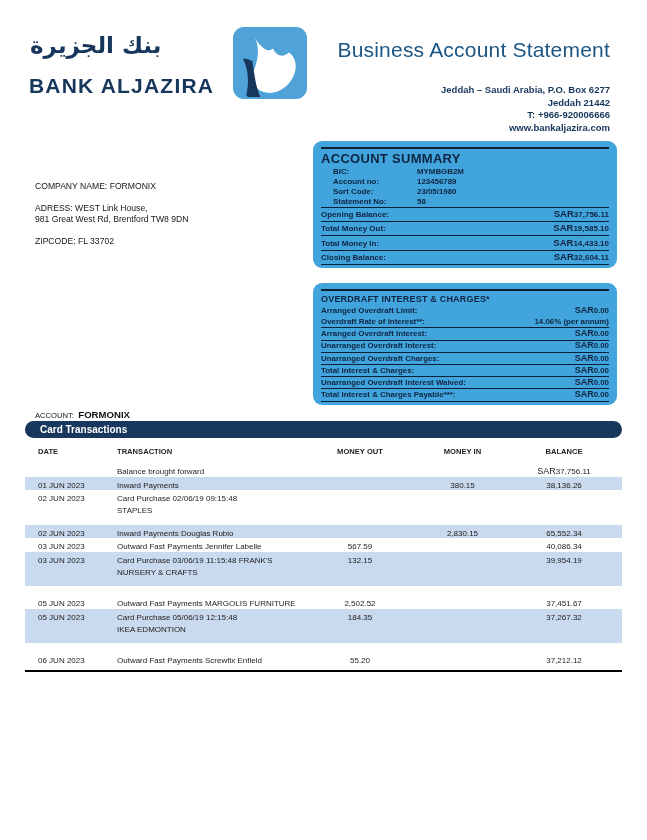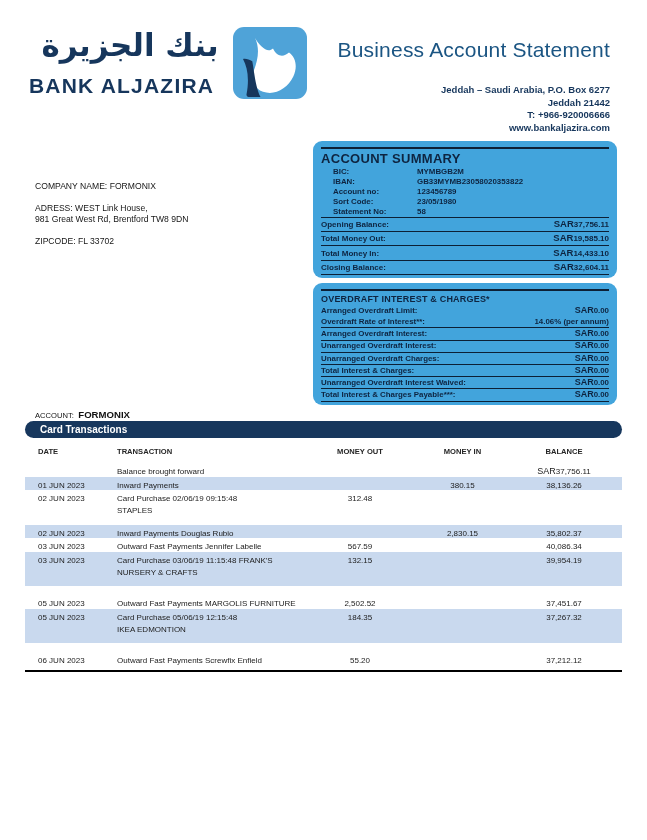--- a/index.html
+++ b/index.html
@@ -7,22 +7,22 @@
     --line:#0C2036; --bar:#17375D; --logoblue:#4FA3D8;
   }
   *{box-sizing:border-box; margin:0; padding:0;}
   html,body{background:#fff;}
   body{
     width:647px; height:840px; position:relative; overflow:hidden;
     font-family:"Liberation Sans", sans-serif; color:#1a1a1a;
   }
   
   .arabic-name{
-    position:absolute; left:30px; top:22px; width:200px; text-align:center;
-    font-family:"DejaVu Sans", sans-serif; font-weight:bold; font-size:31px;
+    position:absolute; left:30px; top:22px; width:200px; text-align:left;
+    font-family:"DejaVu Sans", sans-serif; font-weight:bold; font-size:23px;
     line-height:46px; color:var(--navy); direction:rtl;
   }
   .latin-name{
     position:absolute; left:29px; top:74px; width:204px;
     font-weight:bold; font-size:21px; letter-spacing:1.2px; color:var(--navy);
     white-space:nowrap;
   }
   .logo-icon{position:absolute; left:233px; top:27px; width:74px; height:72px;}
   .doc-title{
     position:absolute; top:38px; right:37px;
@@ -114,24 +114,20 @@
 
 <div class="panel" id="summary-panel">
   <div class="panel-topline"></div>
   <div class="panel-title-lg">ACCOUNT SUMMARY</div>
   <div id="summary-fields">
       <div class="field-row">
         <span class="f-label">BIC:</span>
         <span class="f-value">MYMBGB2M</span>
       </div>
       <div class="field-row">
-        <span class="f-label">IBAN:</span>
-        <span class="f-value">GB33MYMB23058020353822</span>
-      </div>
-      <div class="field-row">
         <span class="f-label">Account no:</span>
         <span class="f-value">123456789</span>
       </div>
       <div class="field-row">
         <span class="f-label">Sort Code:</span>
         <span class="f-value">23/05/1980</span>
       </div>
       <div class="field-row">
         <span class="f-label">Statement No:</span>
         <span class="f-value">58</span>
@@ -228,31 +224,30 @@
         <div class="c-right"></div>
         <div class="c-right">380.15</div>
         <div class="c-right"><span class="amt">38,136.26</span></div>
       </div>
       <div class="grid tx-row two">
         <div class="c-date">02 JUN 2023</div>
         <div class="c-desc">
           <div class="desc-line">Card Purchase 02/06/19 09:15:48</div>
           <div class="desc-line">STAPLES</div>
         </div>
-        <div class="c-right">312.48</div>
         <div class="c-right"></div>
       </div>
       <div class="grid tx-row stripe">
         <div class="c-date">02 JUN 2023</div>
         <div class="c-desc">
           <div class="desc-line">Inward Payments Douglas Rubio</div>
         </div>
         <div class="c-right"></div>
         <div class="c-right">2,830.15</div>
-        <div class="c-right"><span class="amt">35,802.37</span></div>
+        <div class="c-right"><span class="amt">65,552.34</span></div>
       </div>
       <div class="grid tx-row">
         <div class="c-date">03 JUN 2023</div>
         <div class="c-desc">
           <div class="desc-line">Outward Fast Payments Jennifer Labelle</div>
         </div>
         <div class="c-right">567.59</div>
         <div class="c-right"></div>
         <div class="c-right"><span class="amt">40,086.34</span></div>
       </div>

